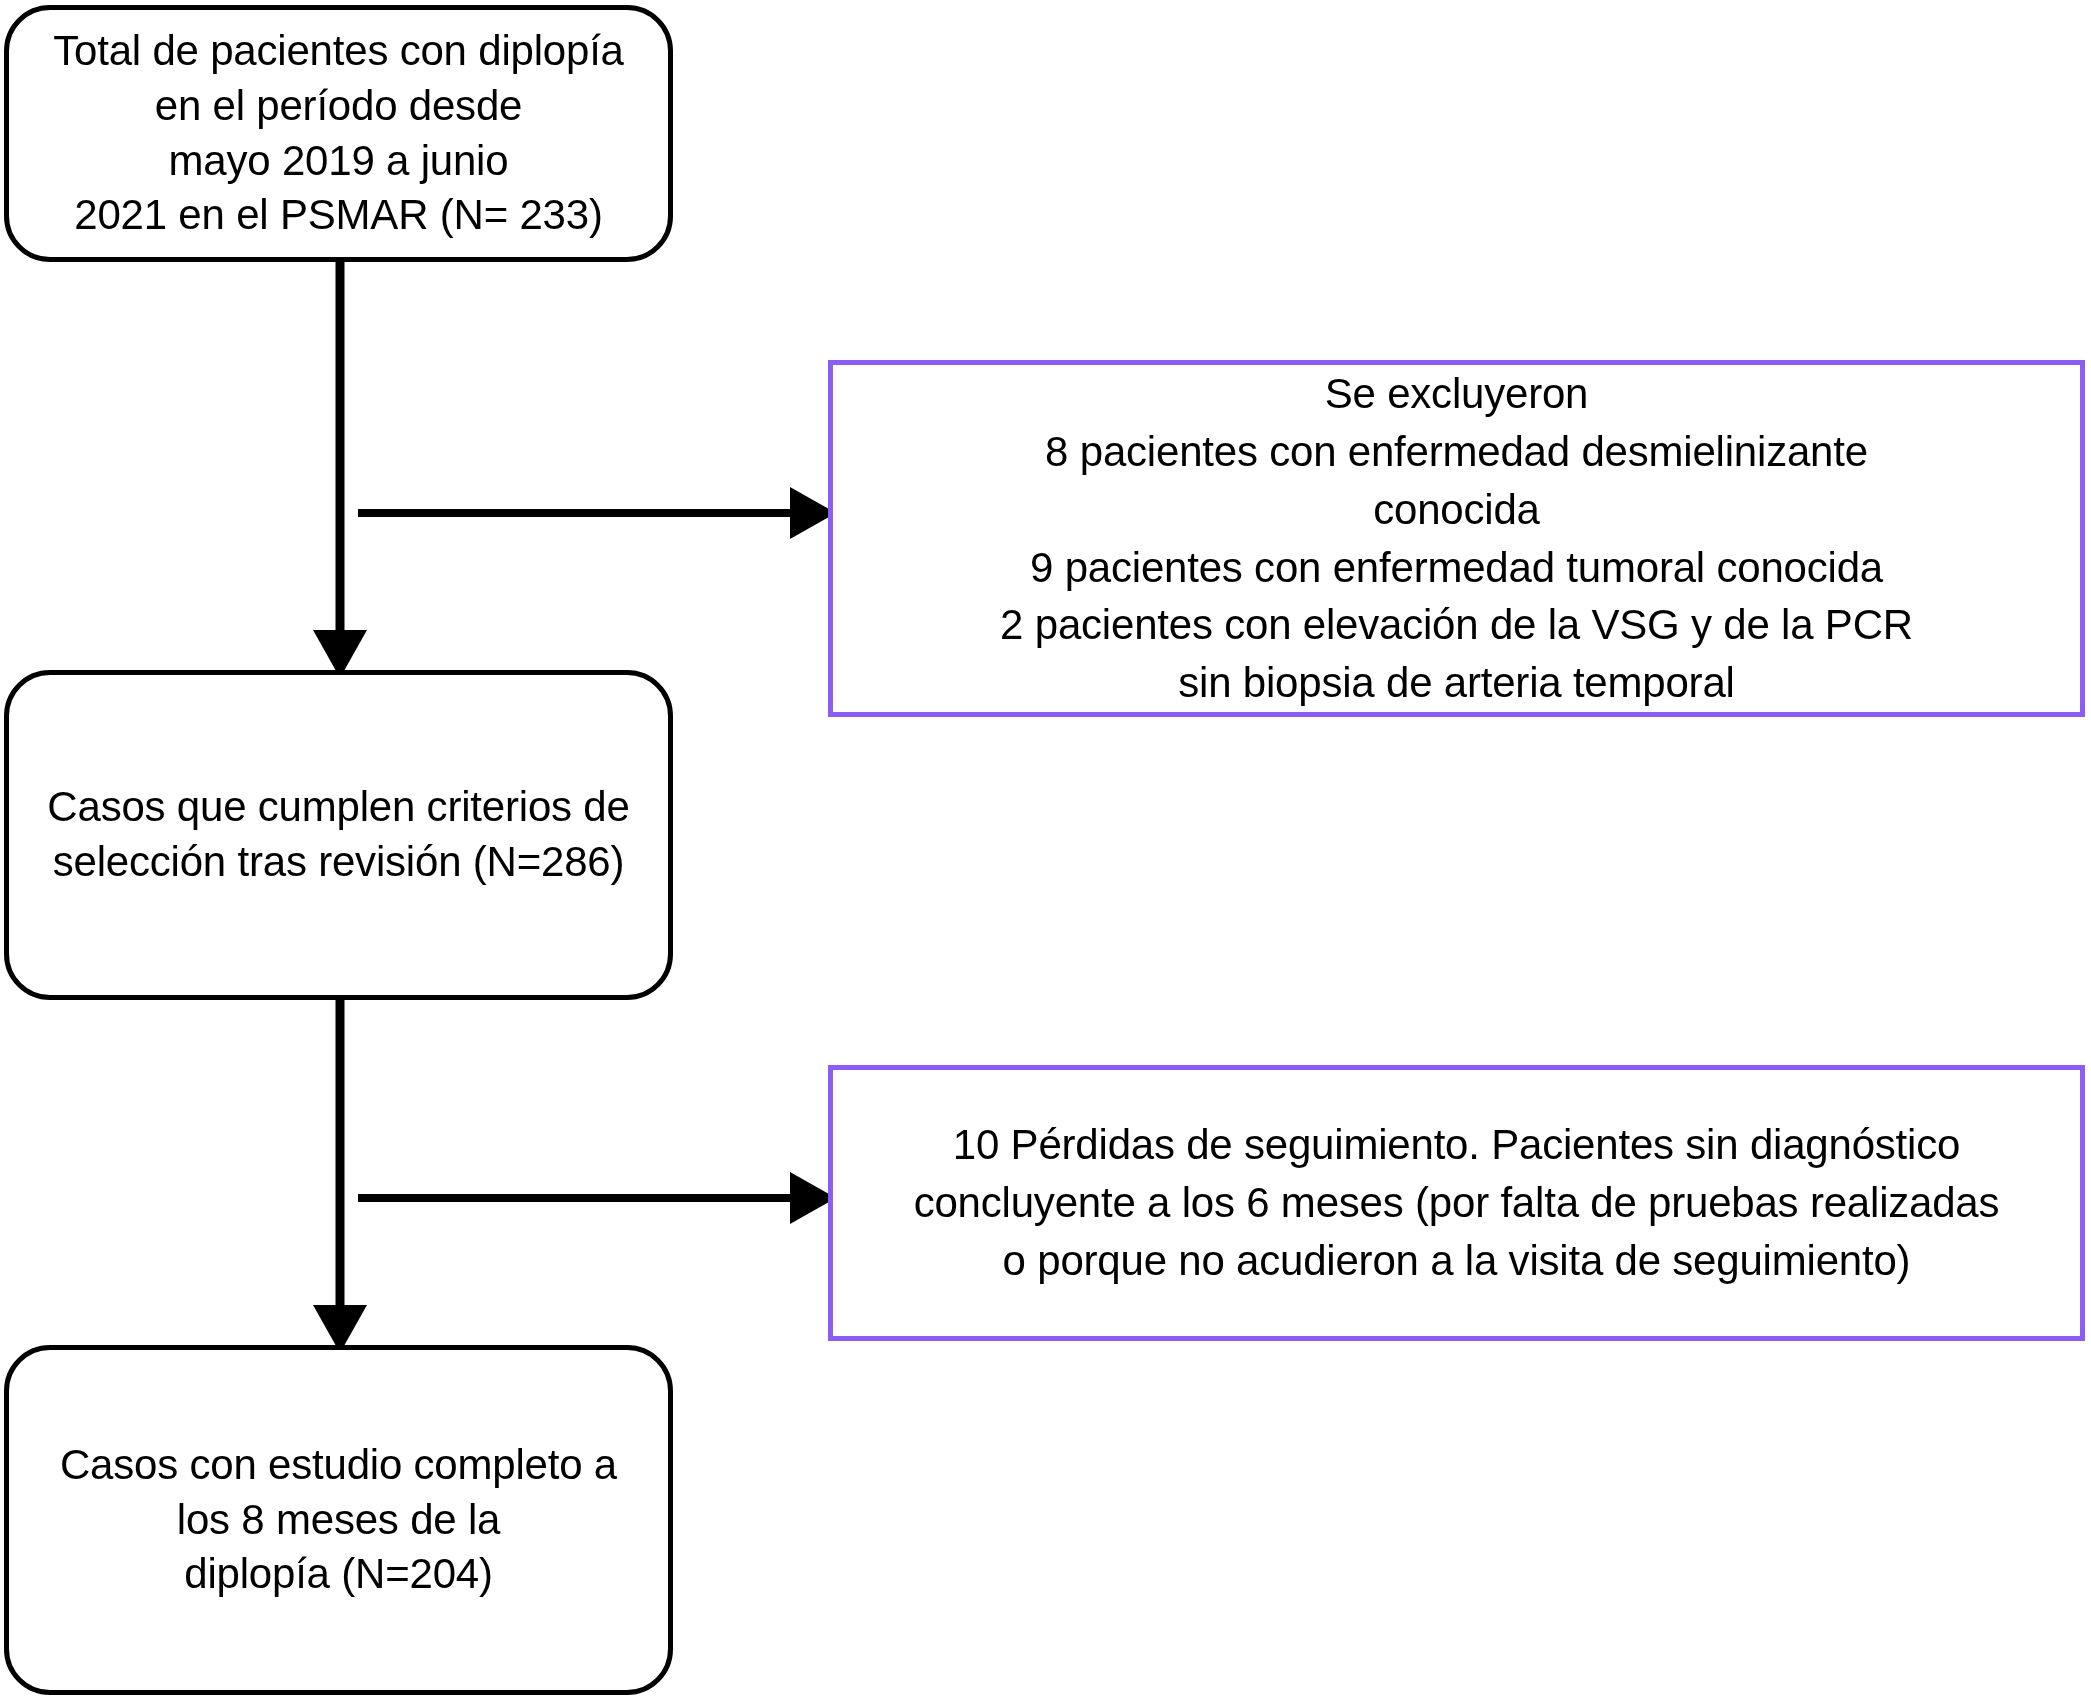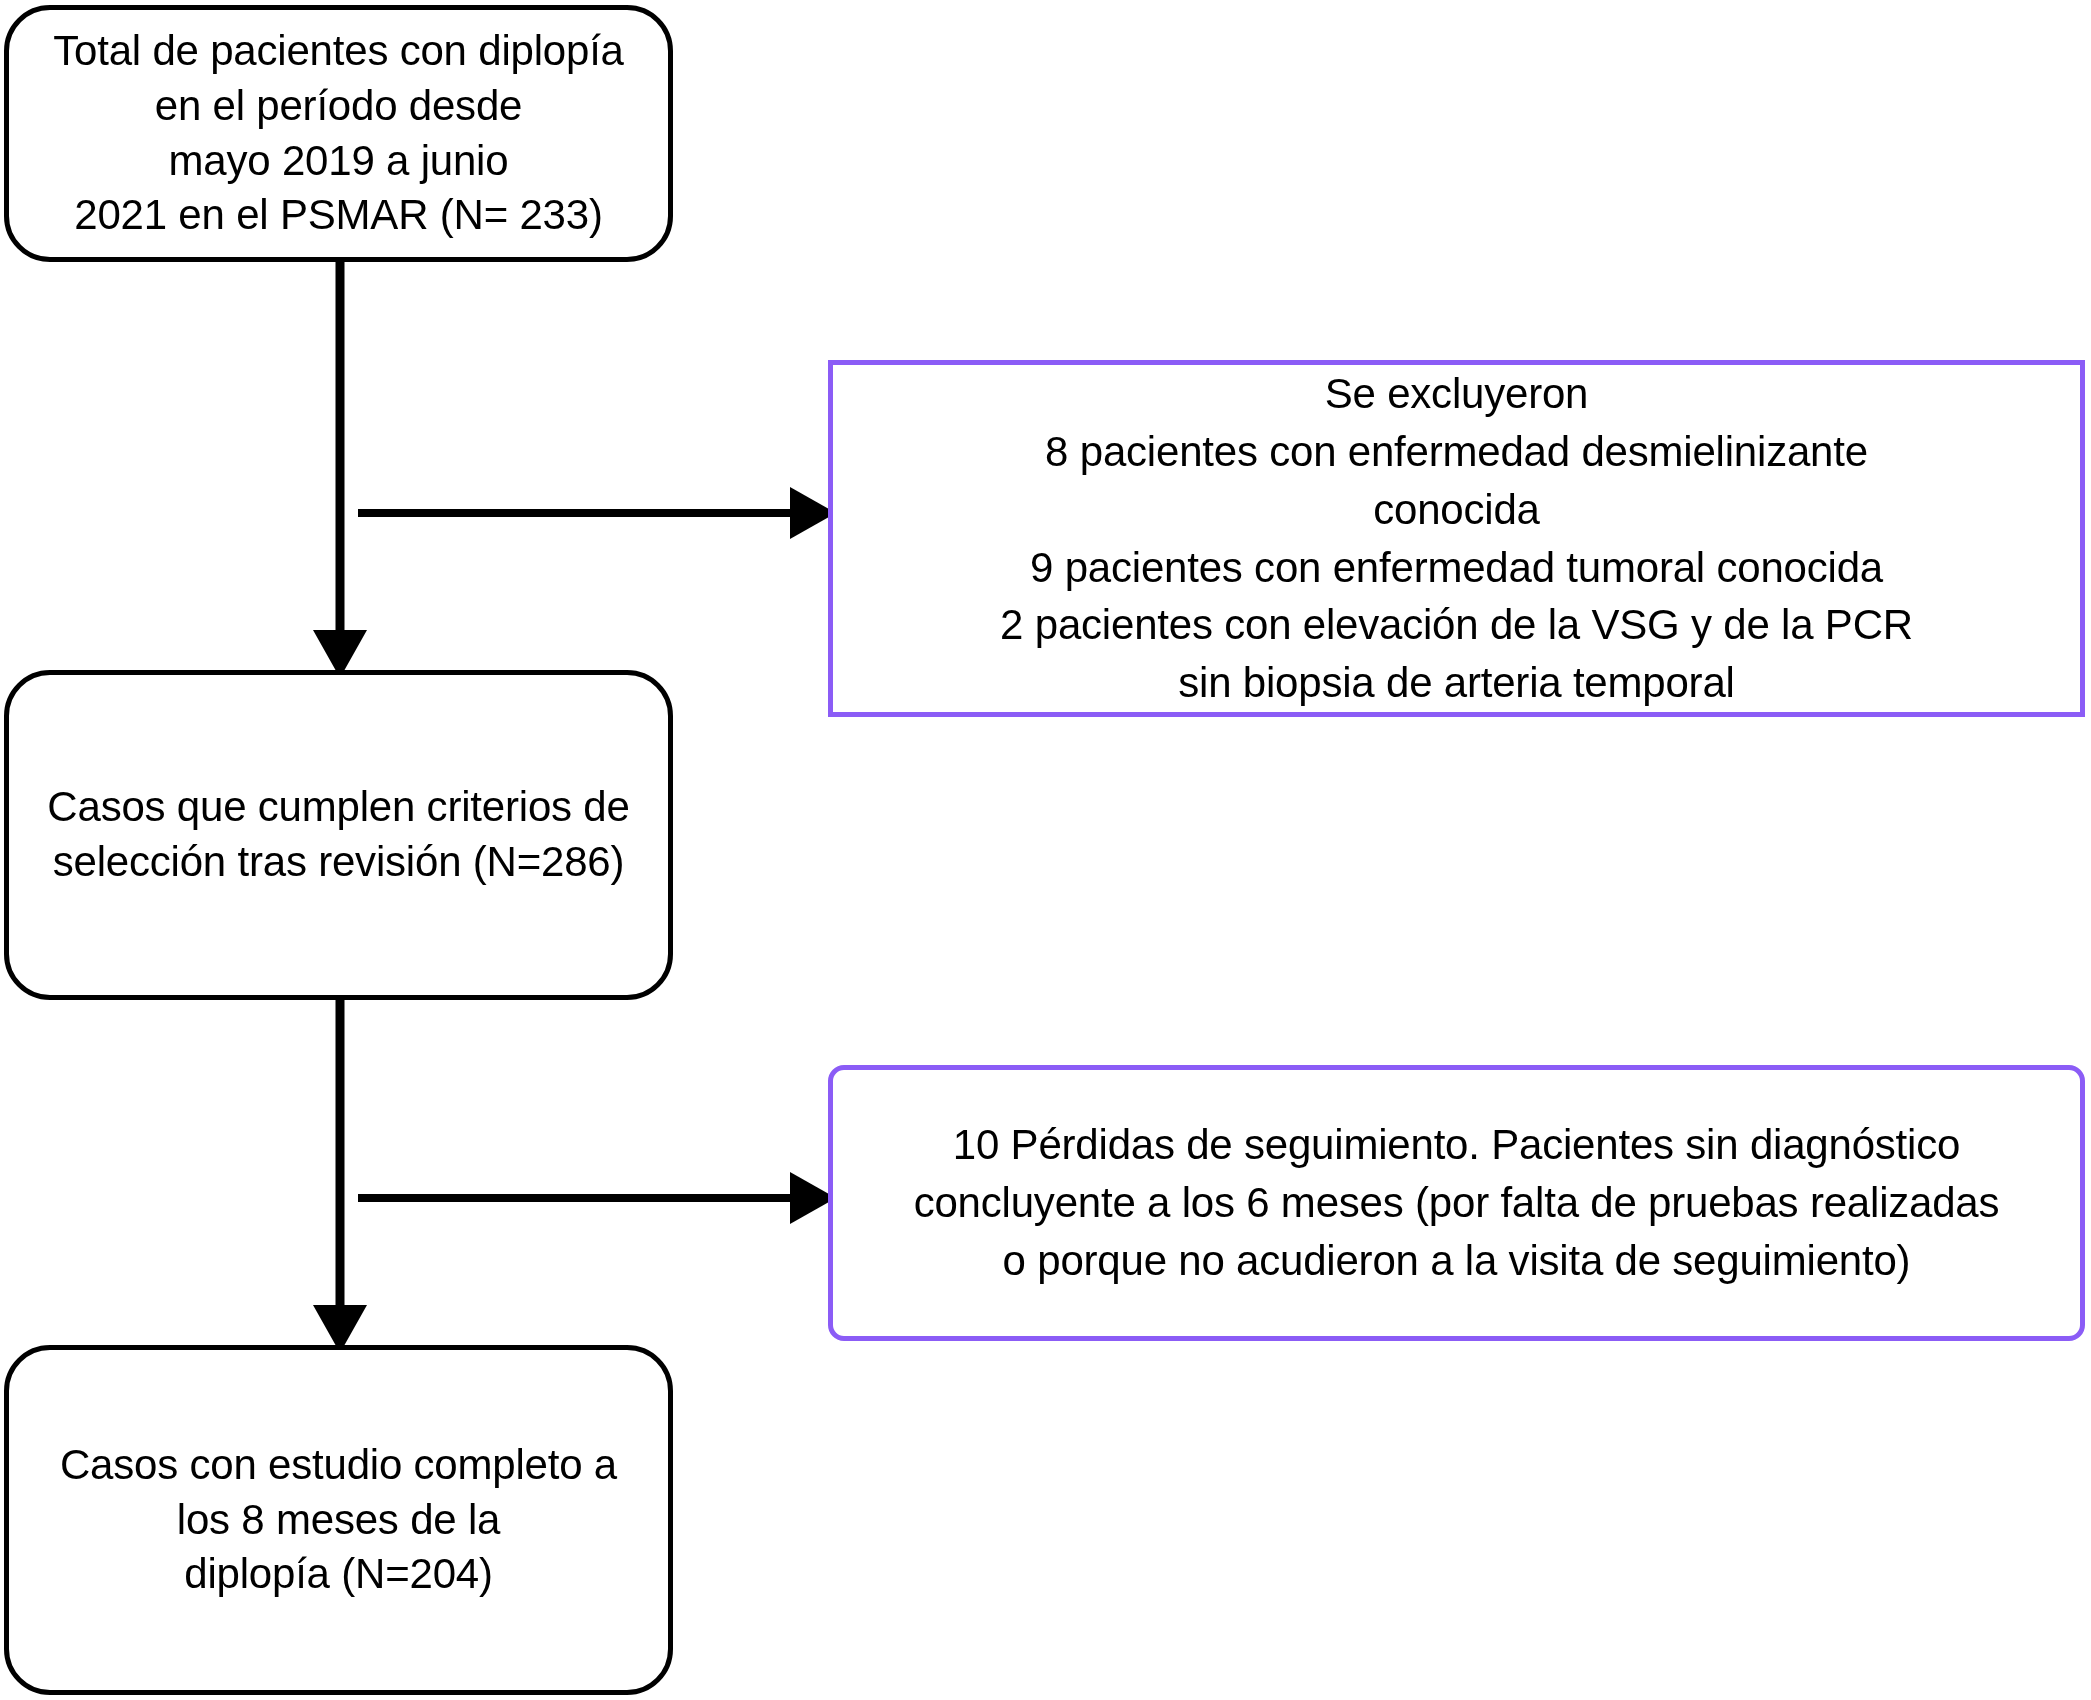--- a/index.html
+++ b/index.html
@@ -58,21 +58,21 @@
   }
   .node-rect .node-text {
     font-size: 42px;
     letter-spacing: -0.2px;
   }
   
   #node-total        { left: 4px;   top: 5px;    width: 669px;  height: 257px; }
   #node-eligible     { left: 4px;   top: 670px;  width: 669px;  height: 330px; }
   #node-complete     { left: 4px;   top: 1345px; width: 669px;  height: 350px; }
   #node-excluded     { left: 828px; top: 360px;  width: 1257px; height: 357px; }
-  #node-lost         { left: 828px; top: 1065px; width: 1257px; height: 276px; border-radius: 16px; }
+  #node-lost         { left: 828px; top: 1065px; width: 1257px; height: 276px; }
 
   #node-excluded .node-text { line-height: 1.38; }
   #node-lost .node-text     { line-height: 1.38; }
 </style>
 </head>
 <body>
 
 <div id="canvas">
 
   <svg class="flow-svg" viewBox="0 0 2091 1700" aria-hidden="true">

